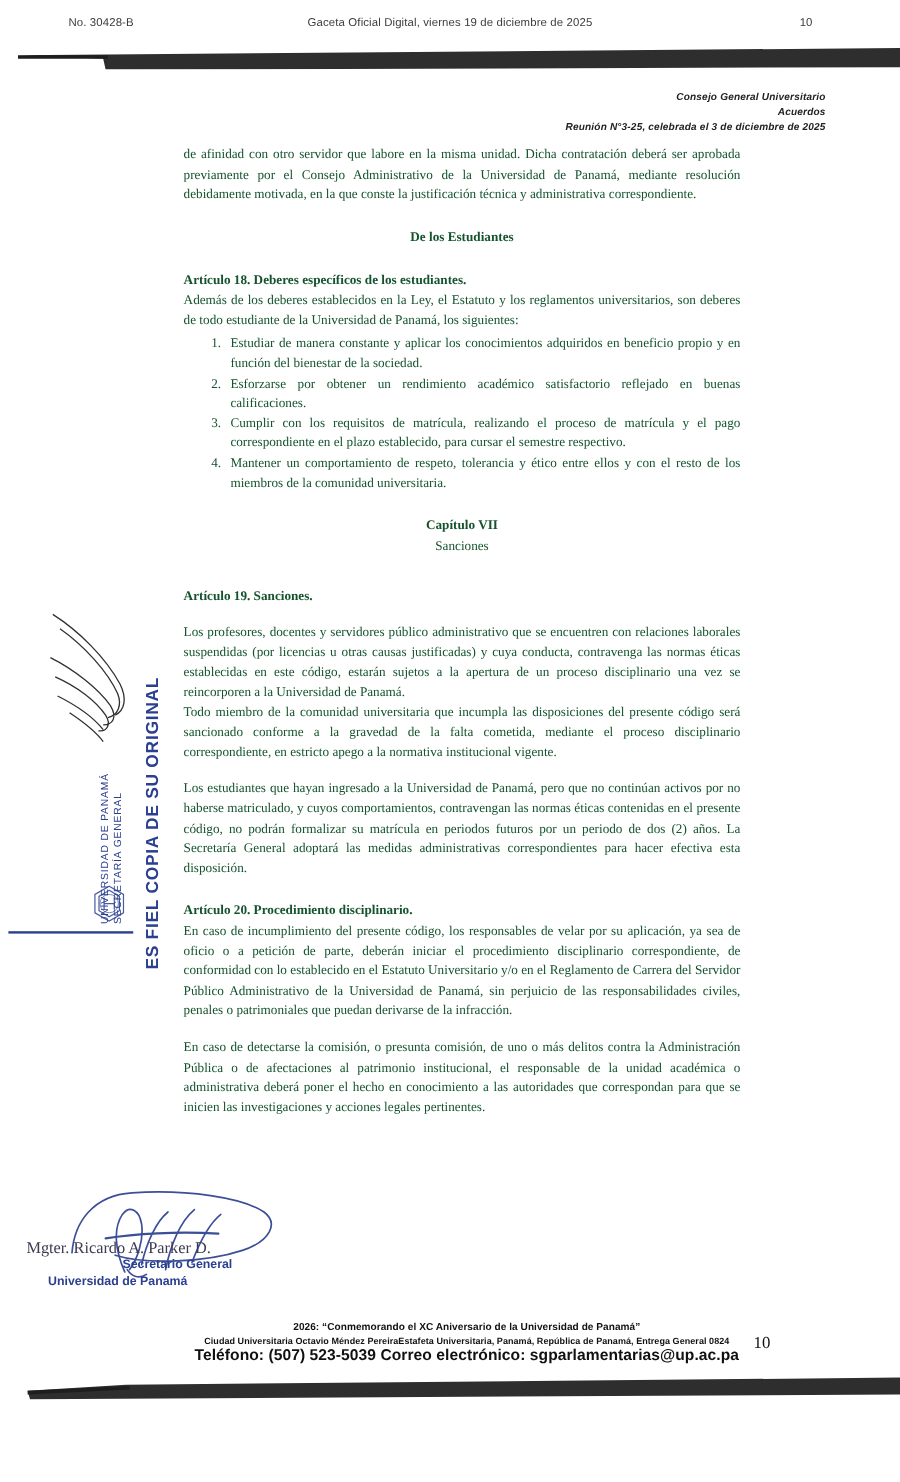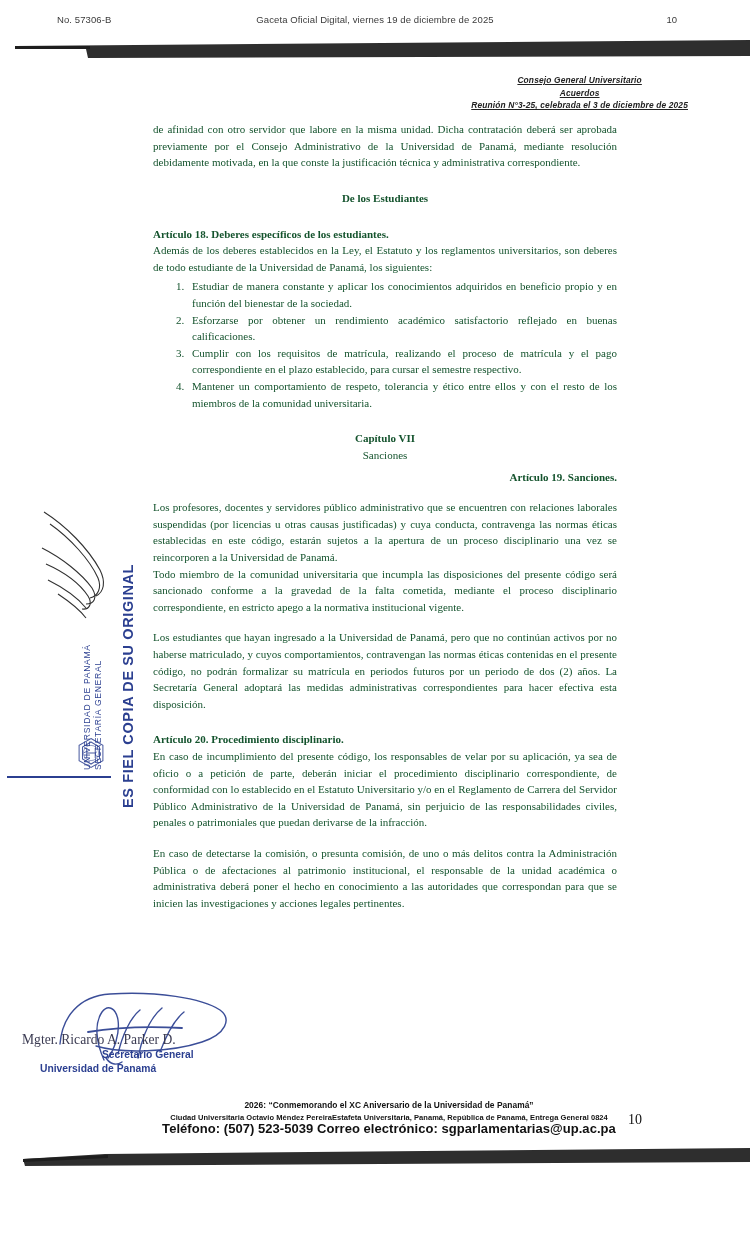--- a/index.html
+++ b/index.html
@@ -38,29 +38,28 @@
     position: absolute;
     left: 0; top: 1146px;
     width: 750px; height: 22px;
     pointer-events: none;
   }
 
   
   .meeting-block {
     position: absolute;
     top: 74px; right: 62px;
-    text-align: center;
+    text-align: right;
     font-family: "Liberation Sans", sans-serif;
     font-style: italic;
     font-weight: bold;
     font-size: 8.4px;
     line-height: 12.5px;
     color: #222;
     letter-spacing: .15px;
-    text-decoration: underline;
   }
 
   
   .body-col {
     position: absolute;
     left: 153px;
     top: 121px;
     width: 464px;
     font-size: 11px;
     line-height: 16.6px;
@@ -78,21 +77,21 @@
     line-height: 16.8px;
   }
   .chapter .sub-bold { font-weight: bold; display: block; }
   .chapter .sub-plain { font-weight: normal; display: block; }
 
   .art-head {
     font-weight: bold;
     margin-top: 19px;
     text-align: left;
   }
-  .art-head.tight-top { margin-top: 5px; text-align: right; }
+  .art-head.tight-top { margin-top: 25px; }
 
   ol.deberes {
     margin: 3px 0 0 0;
     padding-left: 34px;
     list-style-position: outside;
   }
   ol.deberes li {
     text-align: justify;
     margin: 0;
     padding-left: 5px;
@@ -214,21 +213,21 @@
     font-family: "Liberation Serif", serif;
     font-weight: normal;
     font-size: 14px;
     color: #111;
   }
 </style>
 </head>
 <body>
 
 <div class="page-header">
-  <span class="hdr-left">No. 57306-B</span>
+  <span class="hdr-left">No. 30428-B</span>
   <span class="hdr-center">Gaceta Oficial Digital, viernes 19 de diciembre de 2025</span>
   <span class="hdr-right">10</span>
 </div>
 
 <svg class="scan-band-top" viewBox="0 0 750 20" preserveAspectRatio="none">
   <polygon points="15,8 750,2 750,18 88,20 86,11" fill="#2e2e2e"></polygon>
   <polygon points="15,8 90,8 90,11 15,11" fill="#1e1e1e"></polygon>
 </svg>
 <svg class="scan-band-bottom" viewBox="0 0 750 22" preserveAspectRatio="none">
   <polygon points="105,8 750,2 750,16 25,20 23,13" fill="#2e2e2e"></polygon>

